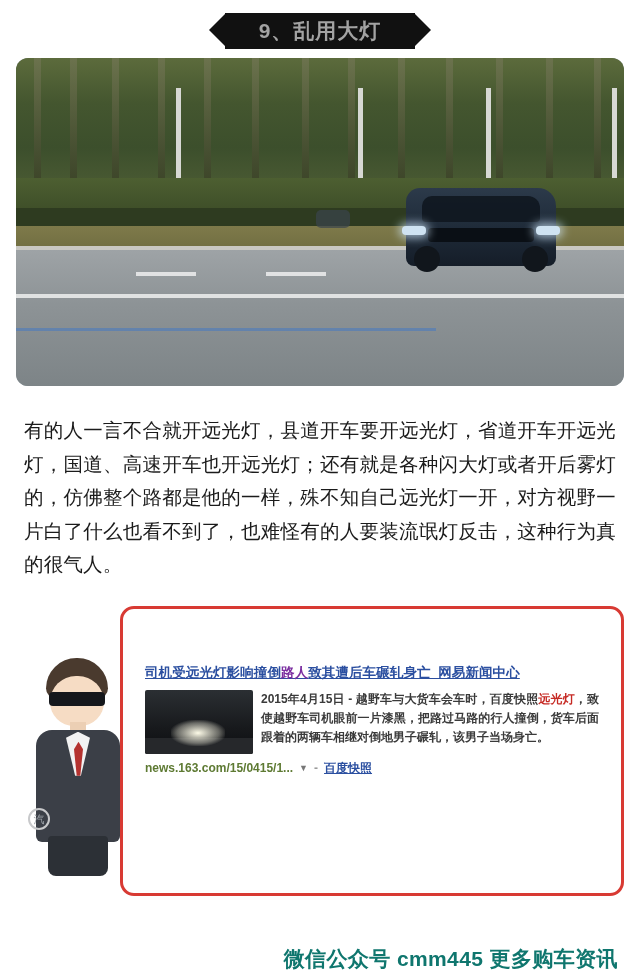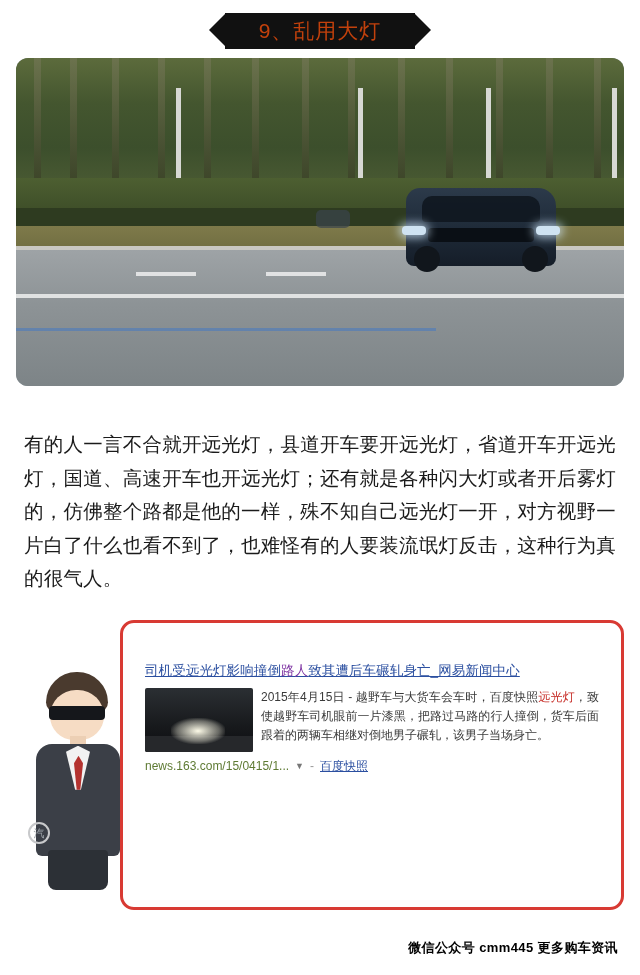--- a/index.html
+++ b/index.html
@@ -22,23 +22,23 @@
     width: 100%;
     height: 46px;
     display: flex;
     align-items: center;
     justify-content: center;
     margin-top: 8px;
   }
   .banner {
     position: relative;
     background: #111111;
-    color: #c2410c;
+    color: #a3a3a3;
     font-size: 21px;
-    font-weight: normal;
+    font-weight: bold;
     letter-spacing: 1px;
     padding: 7px 34px 8px 34px;
     line-height: 1;
   }
   .banner::before,
   .banner::after {
     content: "";
     position: absolute;
     top: 0;
     width: 0;
@@ -186,21 +186,21 @@
     left: 300px; top: 152px;
     width: 34px; height: 18px;
     background: #3a444d;
     border-radius: 5px;
     opacity: .7;
   }
 
   
   .body-text {
     width: 592px;
-    margin: 42px auto 0 auto;
+    margin: 28px auto 0 auto;
     font-size: 19.5px;
     line-height: 1.72;
     color: #1b1b1b;
     text-align: justify;
     letter-spacing: .2px;
   }
 
   
   .quote-section {
     position: relative;
@@ -297,21 +297,22 @@
     font-size: 19.5px;
     line-height: 1.74;
     color: #d8302b;
     font-weight: bold;
     text-align: justify;
     letter-spacing: .2px;
   }
 
   
   .snippet {
-    margin-top: 16px;
+    margin-top: 32px;
+    font-weight: bold;
   }
   .snippet-title {
     font-size: 13.5px;
     color: #2b4fa0;
     text-decoration: underline;
     line-height: 1.5;
     letter-spacing: .1px;
   }
   .snippet-title .vis {
     color: #7b2fa0;
@@ -368,24 +369,24 @@
   }
   .snippet-url .caret {
     color: #777;
     font-size: 9px;
   }
 
   
   .footer {
     position: absolute;
     right: 22px;
-    bottom: 18px;
-    font-size: 13px;
+    bottom: 2px;
+    font-size: 21px;
     font-weight: bold;
-    color: #000000;
+    color: #0f766e;
     letter-spacing: .4px;
   }
 </style>
 </head>
 <body>
 
 <div class="banner-wrap">
   <div class="banner">9、乱用大灯</div>
 </div>
 

